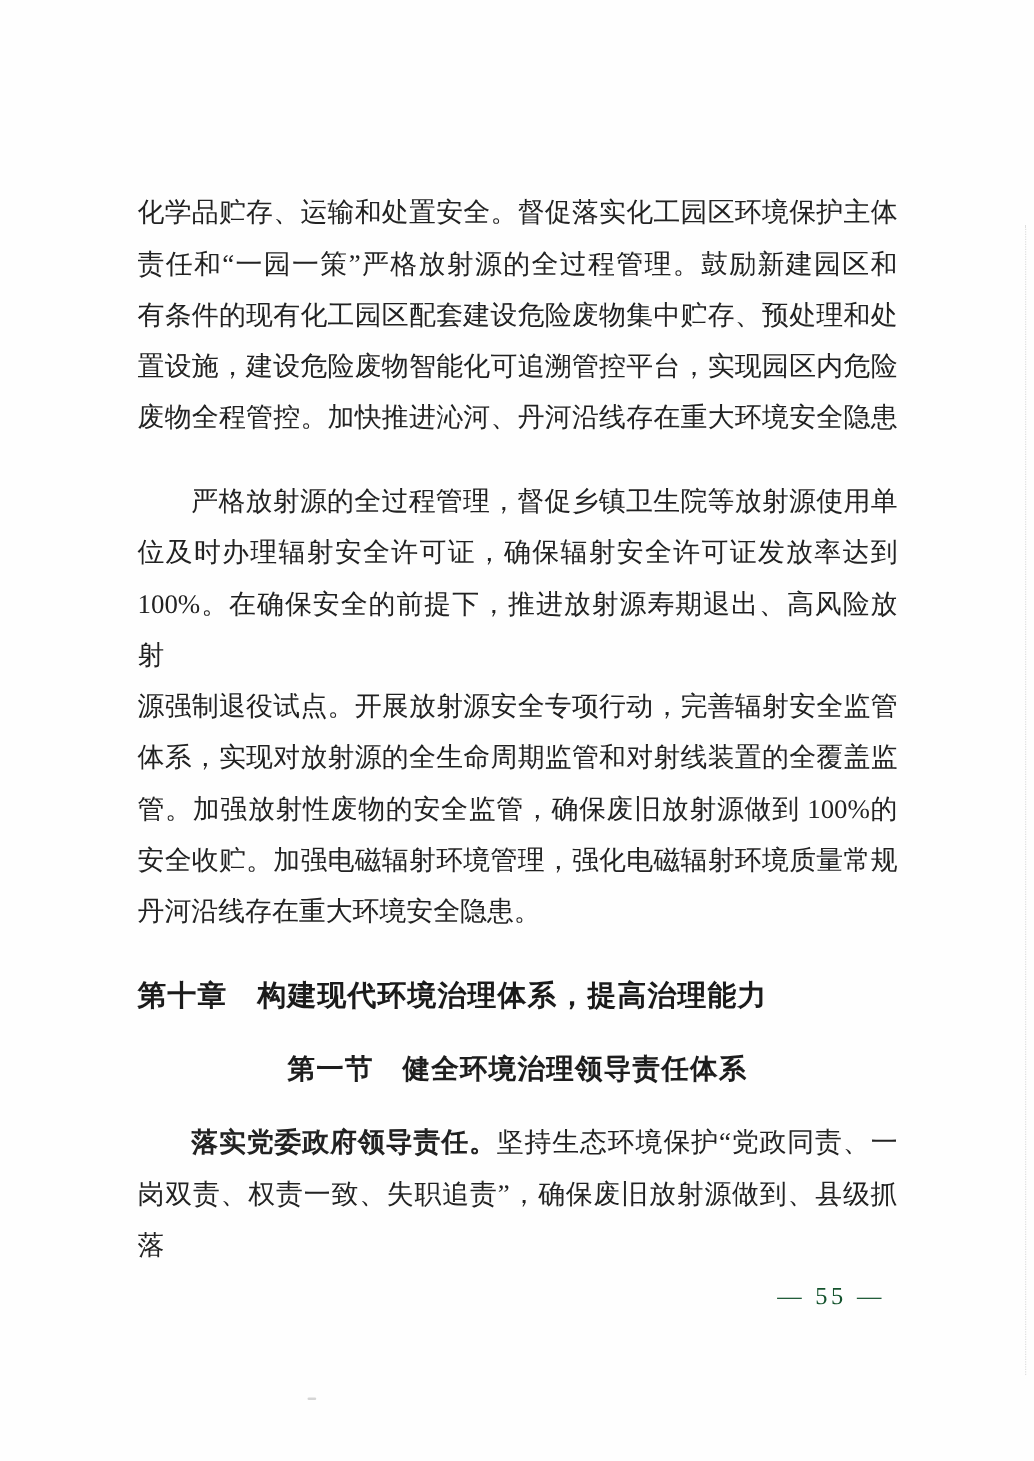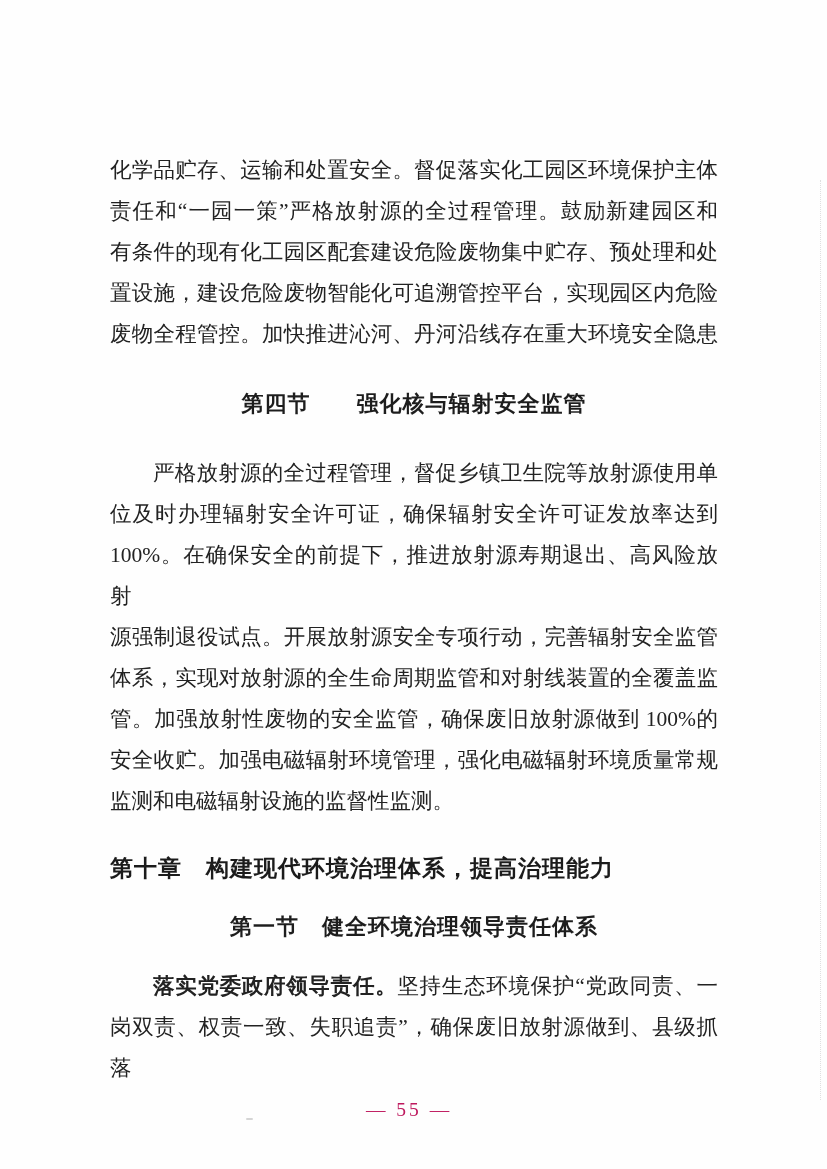--- a/index.html
+++ b/index.html
@@ -56,25 +56,25 @@
     margin-top: 22px;
     color: #1b1b1b;
     letter-spacing: 1px;
     font-family: "Liberation Sans", "DejaVu Sans", sans-serif;
   }
   .h-section1 { margin-top: 12px; }
   .para2 { margin-top: 26px; }
   .para3 { margin-top: 16px; }
   .page-number {
     margin-top: 6px;
-    text-align: center;
+    text-align: right;
     padding-right: 10px;
     font-size: 19.5px;
     line-height: 30px;
-    color: #be185d;
+    color: #14532d;
     letter-spacing: 3px;
   }
   
   .edge-artifact {
     position: absolute;
     right: 6px;
     top: 180px;
     height: 920px;
     width: 0;
     border-left: 1px dotted rgba(0,0,0,0.12);
@@ -96,31 +96,30 @@
   <div class="content">
 
     <div class="para para1">
       <div class="line">化学品贮存、运输和处置安全。督促落实化工园区环境保护主体</div>
       <div class="line">责任和“一园一策”严格放射源的全过程管理。鼓励新建园区和</div>
       <div class="line">有条件的现有化工园区配套建设危险废物集中贮存、预处理和处</div>
       <div class="line">置设施，建设危险废物智能化可追溯管控平台，实现园区内危险</div>
       <div class="line">废物全程管控。加快推进沁河、丹河沿线存在重大环境安全隐患</div>
     </div>
 
-    <div class="h-section h-section4">第四节　　强化核与辐射安全监管</div>
 
     <div class="para para2">
       <div class="line indent">严格放射源的全过程管理，督促乡镇卫生院等放射源使用单</div>
       <div class="line">位及时办理辐射安全许可证，确保辐射安全许可证发放率达到</div>
       <div class="line">100%。在确保安全的前提下，推进放射源寿期退出、高风险放射</div>
       <div class="line">源强制退役试点。开展放射源安全专项行动，完善辐射安全监管</div>
       <div class="line">体系，实现对放射源的全生命周期监管和对射线装置的全覆盖监</div>
       <div class="line">管。加强放射性废物的安全监管，确保废旧放射源做到 100%的</div>
       <div class="line">安全收贮。加强电磁辐射环境管理，强化电磁辐射环境质量常规</div>
-      <div class="line last-line">监测和电磁辐射设施的监督性监测。</div>
+      <div class="line last-line">丹河沿线存在重大环境安全隐患。</div>
     </div>
 
     <div class="h-chapter">第十章　构建现代环境治理体系，提高治理能力</div>
 
     <div class="h-section h-section1">第一节　健全环境治理领导责任体系</div>
 
     <div class="para para3">
       <div class="line indent"><span class="bold-lead">落实党委政府领导责任。</span><span>坚持生态环境保护“党政同责、一</span></div>
       <div class="line">岗双责、权责一致、失职追责”，确保废旧放射源做到、县级抓落</div>
     </div>

